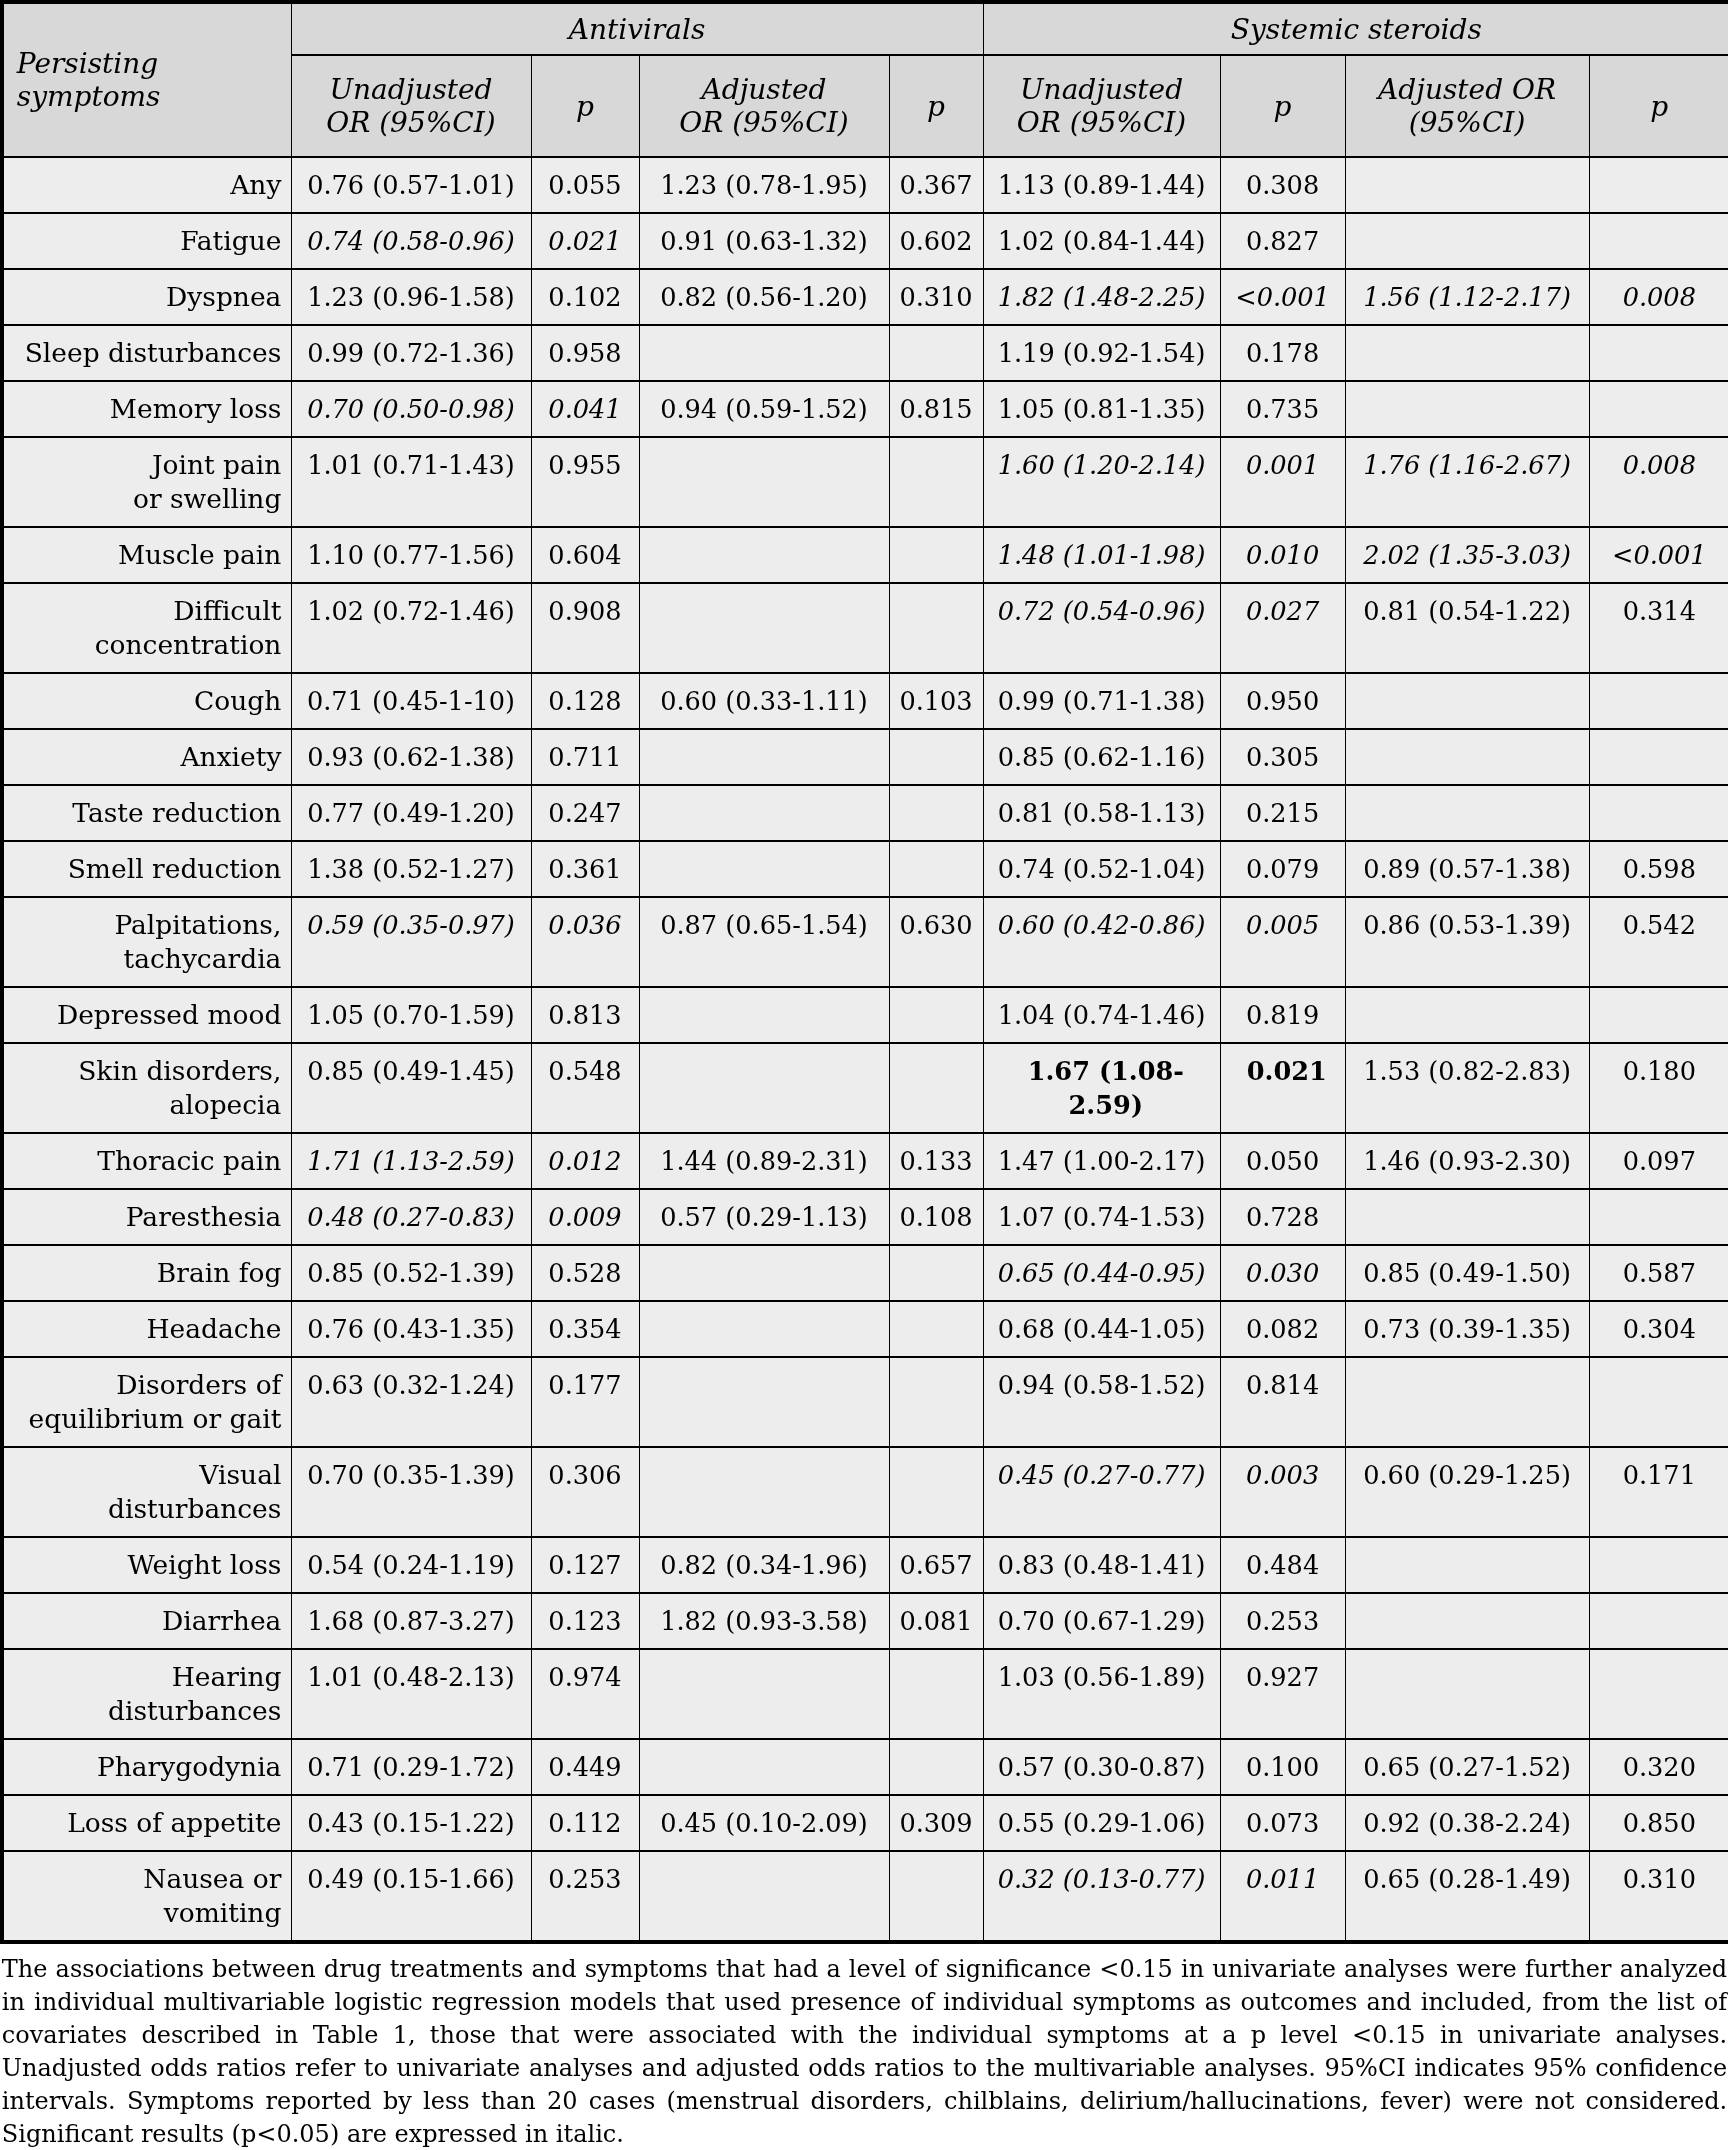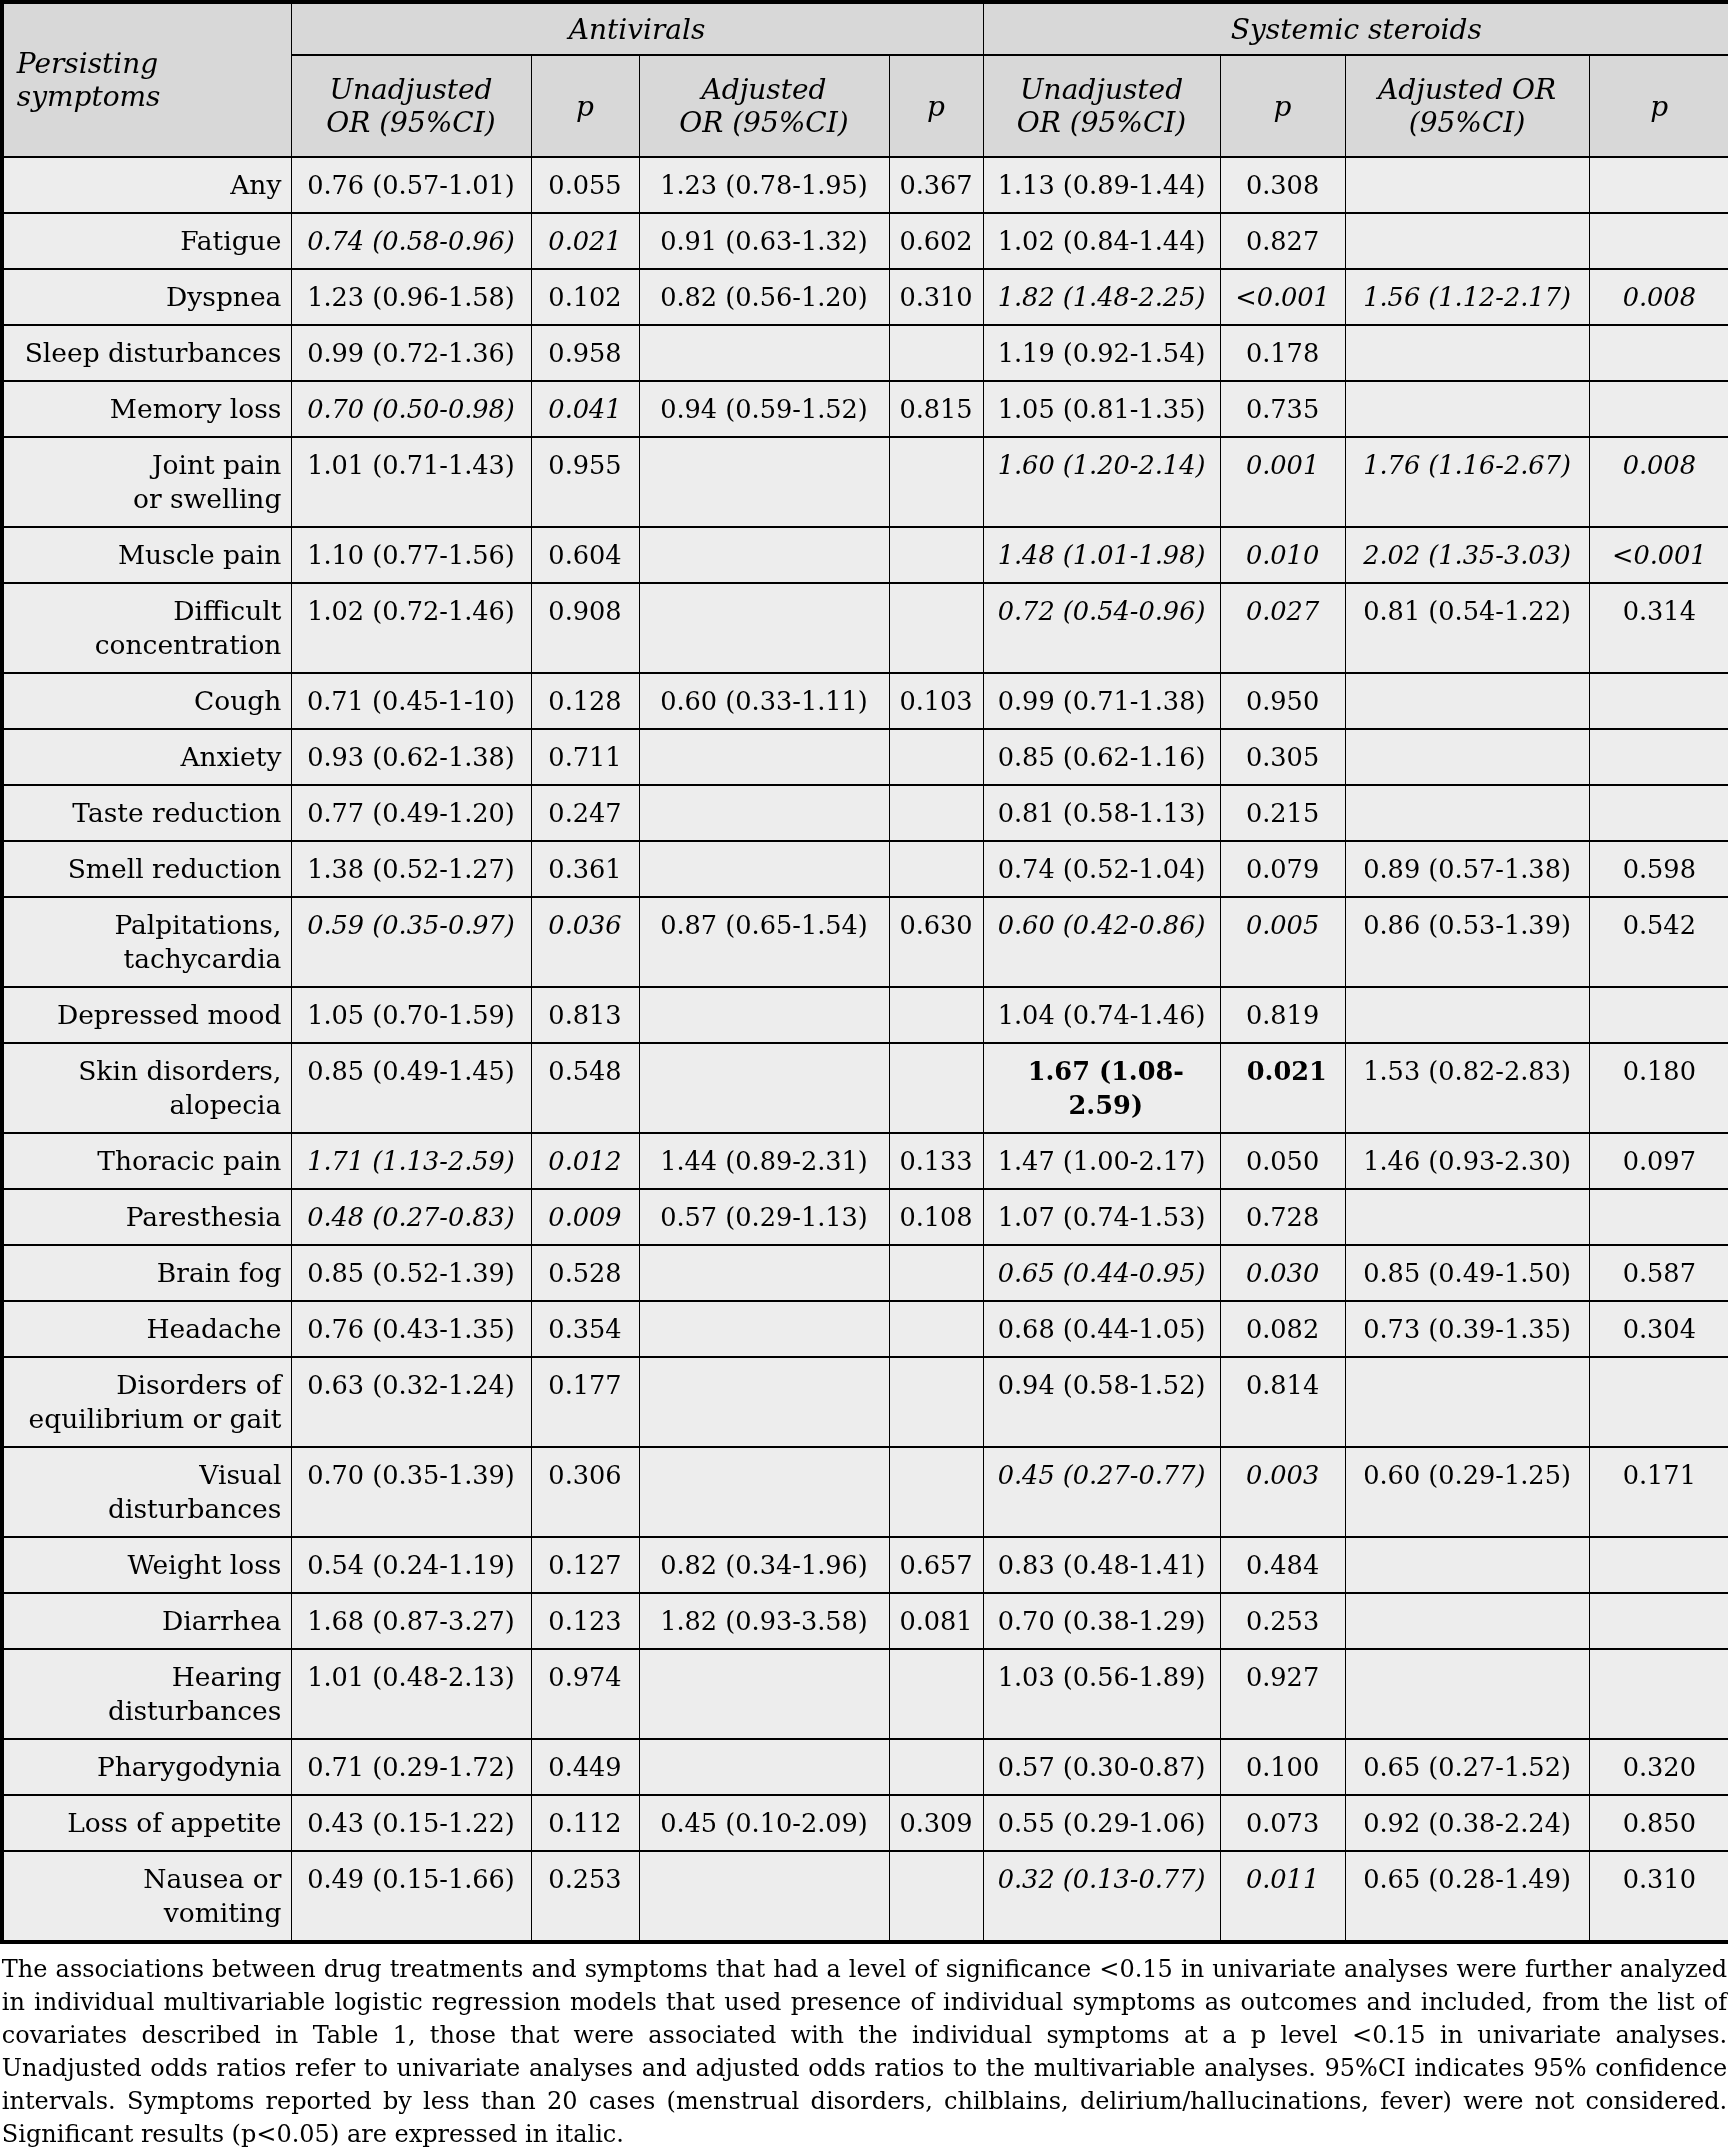--- a/index.html
+++ b/index.html
@@ -358,21 +358,21 @@
           <td class="val">0.484</td>
           <td class="val"></td>
           <td class="val"></td>
         </tr>
         <tr>
           <td class="sym">Diarrhea</td>
           <td class="val">1.68 (0.87-3.27)</td>
           <td class="val">0.123</td>
           <td class="val">1.82 (0.93-3.58)</td>
           <td class="val">0.081</td>
-          <td class="val">0.70 (0.38-1.29)</td>
+          <td class="val">0.70 (0.67-1.29)</td>
           <td class="val">0.253</td>
           <td class="val"></td>
           <td class="val"></td>
         </tr>
         <tr>
           <td class="sym">Hearing
 disturbances</td>
           <td class="val">1.01 (0.48-2.13)</td>
           <td class="val">0.974</td>
           <td class="val"></td>

